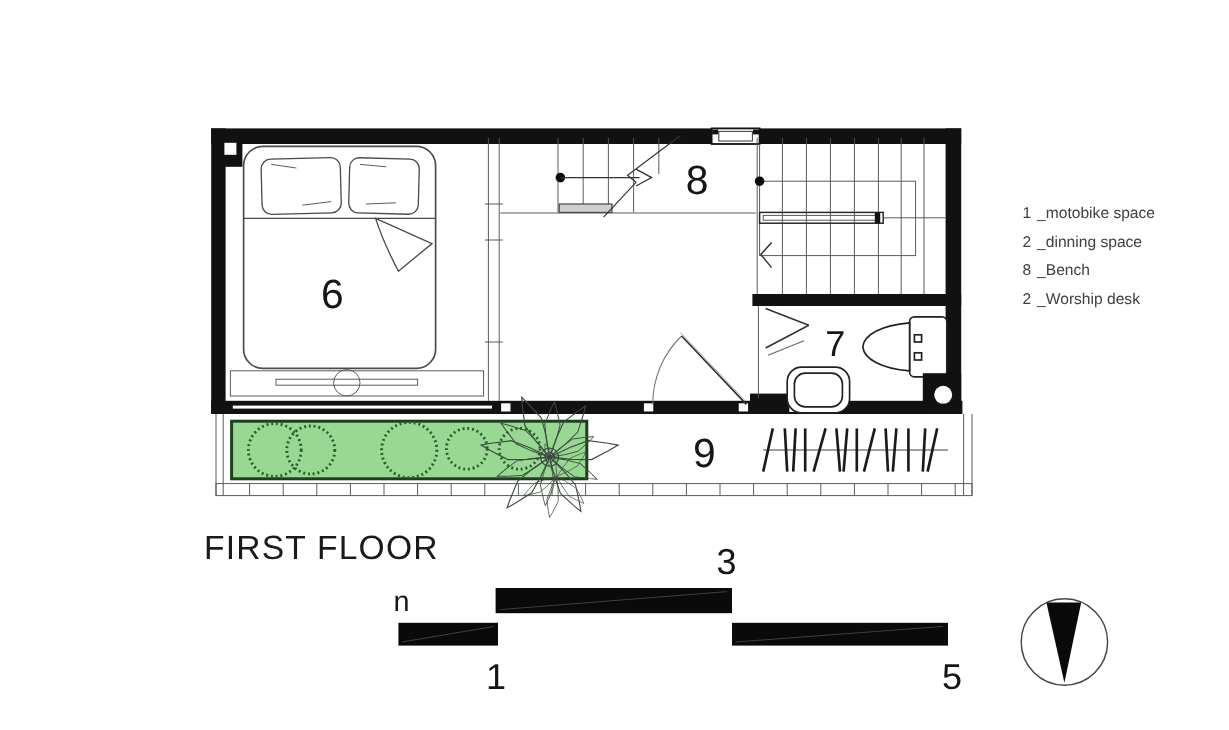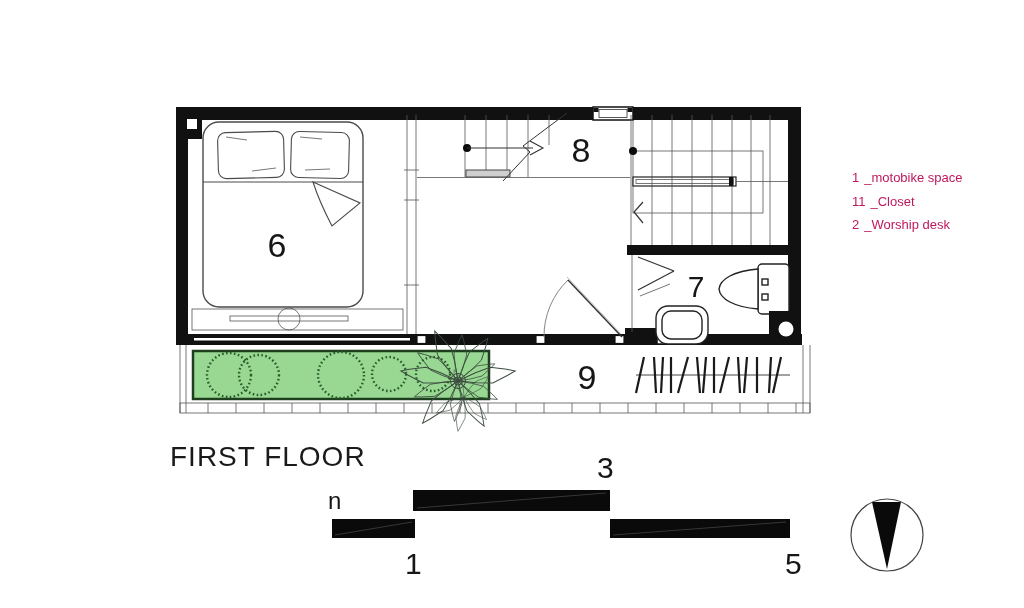--- a/index.html
+++ b/index.html
@@ -22,21 +22,21 @@
   .thin2{stroke:#333;stroke-width:1.1;fill:none;}
   .wall{fill:var(--ink);}
   .fixture{stroke:#222;stroke-width:1.4;fill:#ffffff;}
   .planter-rect{fill:var(--planter-fill);stroke:var(--planter-stroke);stroke-width:2.5;}
   .plant-circle{fill:none;stroke:#2a5c2a;stroke-width:2.4;stroke-dasharray:1.6 2.4;}
   .leaf{fill:none;stroke:#3d4c40;stroke-width:1;}
   .slat{stroke:#1a1a1a;stroke-width:2.2;}
   .secbar{fill:#0a0a0a;}
   #legend{
     position:absolute;left:852px;top:166px;width:170px;
-    font-size:13px;color:#be185d;
+    font-size:13px;color:#404040;
   }
   .legend-item{display:block;height:23.7px;line-height:23.7px;white-space:nowrap;}
   .legend-item .num{margin-right:5px;}
 </style>
 </head>
 <body>
 
 <svg id="drawing" width="1024" height="608" viewBox="0 0 1024 608">
 
   <g>
@@ -262,15 +262,16 @@
   </g>
 
   <g>
     <circle cx="887" cy="535" r="36" fill="#fff" stroke="#444" stroke-width="1.2"></circle>
     <polygon points="872,502 901,502 887,569" fill="#0a0a0a"></polygon>
   </g>
 </svg>
 
 <div id="legend">
   <span class="legend-item"><span class="num">1</span><span>_motobike space</span></span>
-  <span class="legend-item"><span class="num">11</span><span>_Closet</span></span>
+  <span class="legend-item"><span class="num">2</span><span>_dinning space</span></span>
+  <span class="legend-item"><span class="num">8</span><span>_Bench</span></span>
   <span class="legend-item"><span class="num">2</span><span>_Worship desk</span></span>
 </div>
 
 </body></html>

